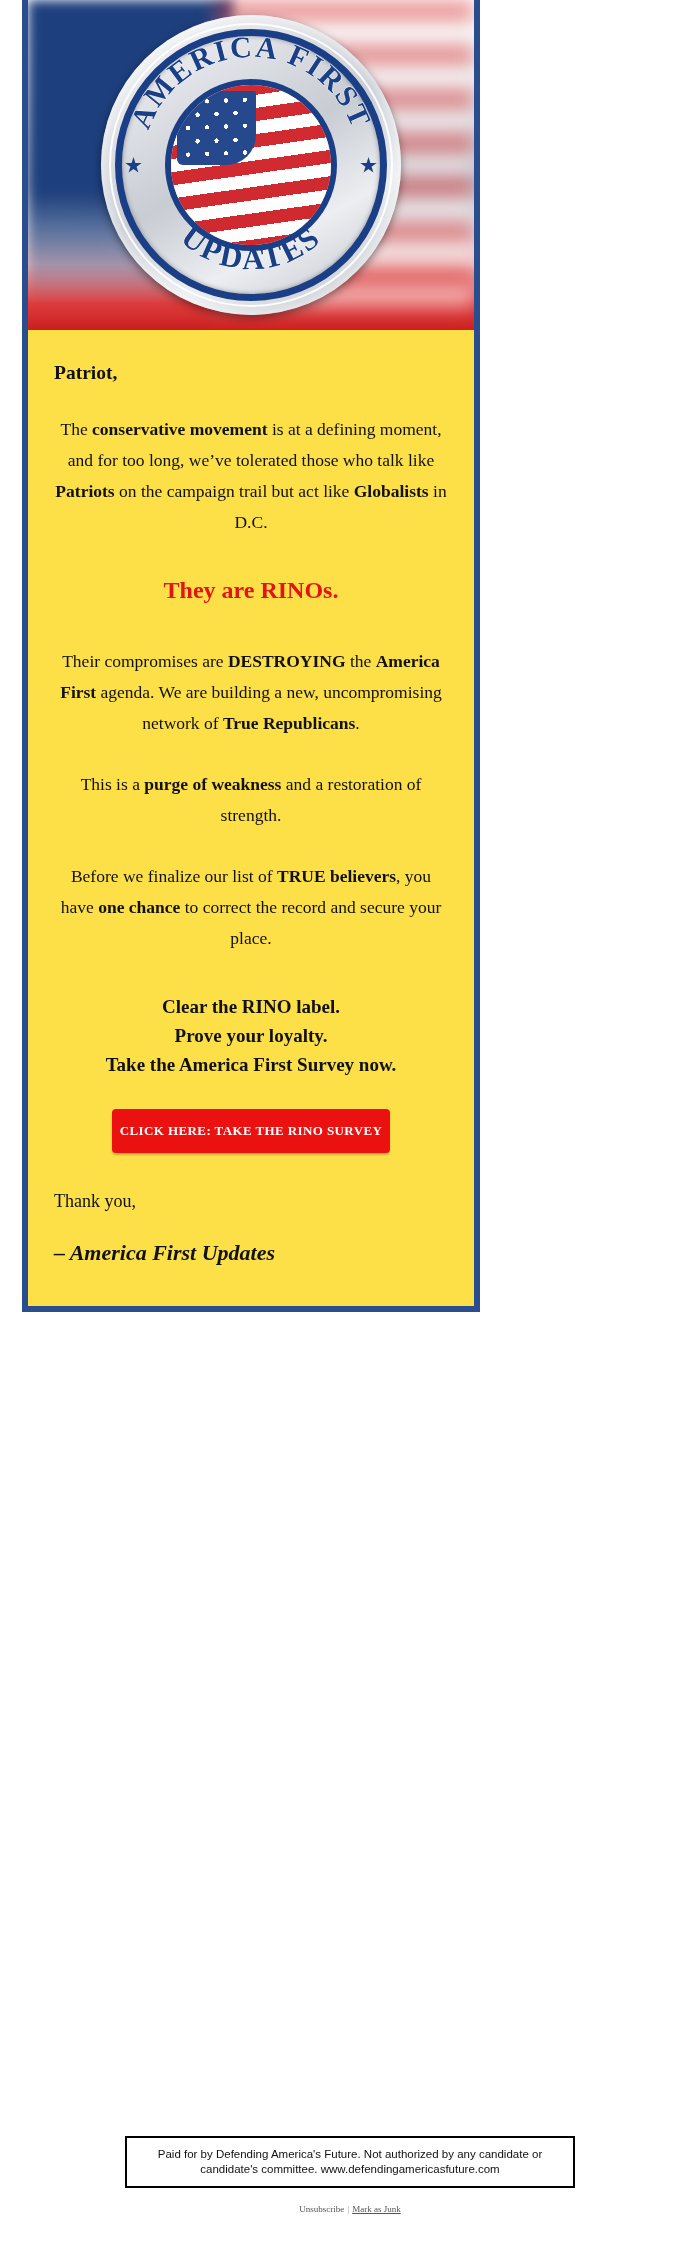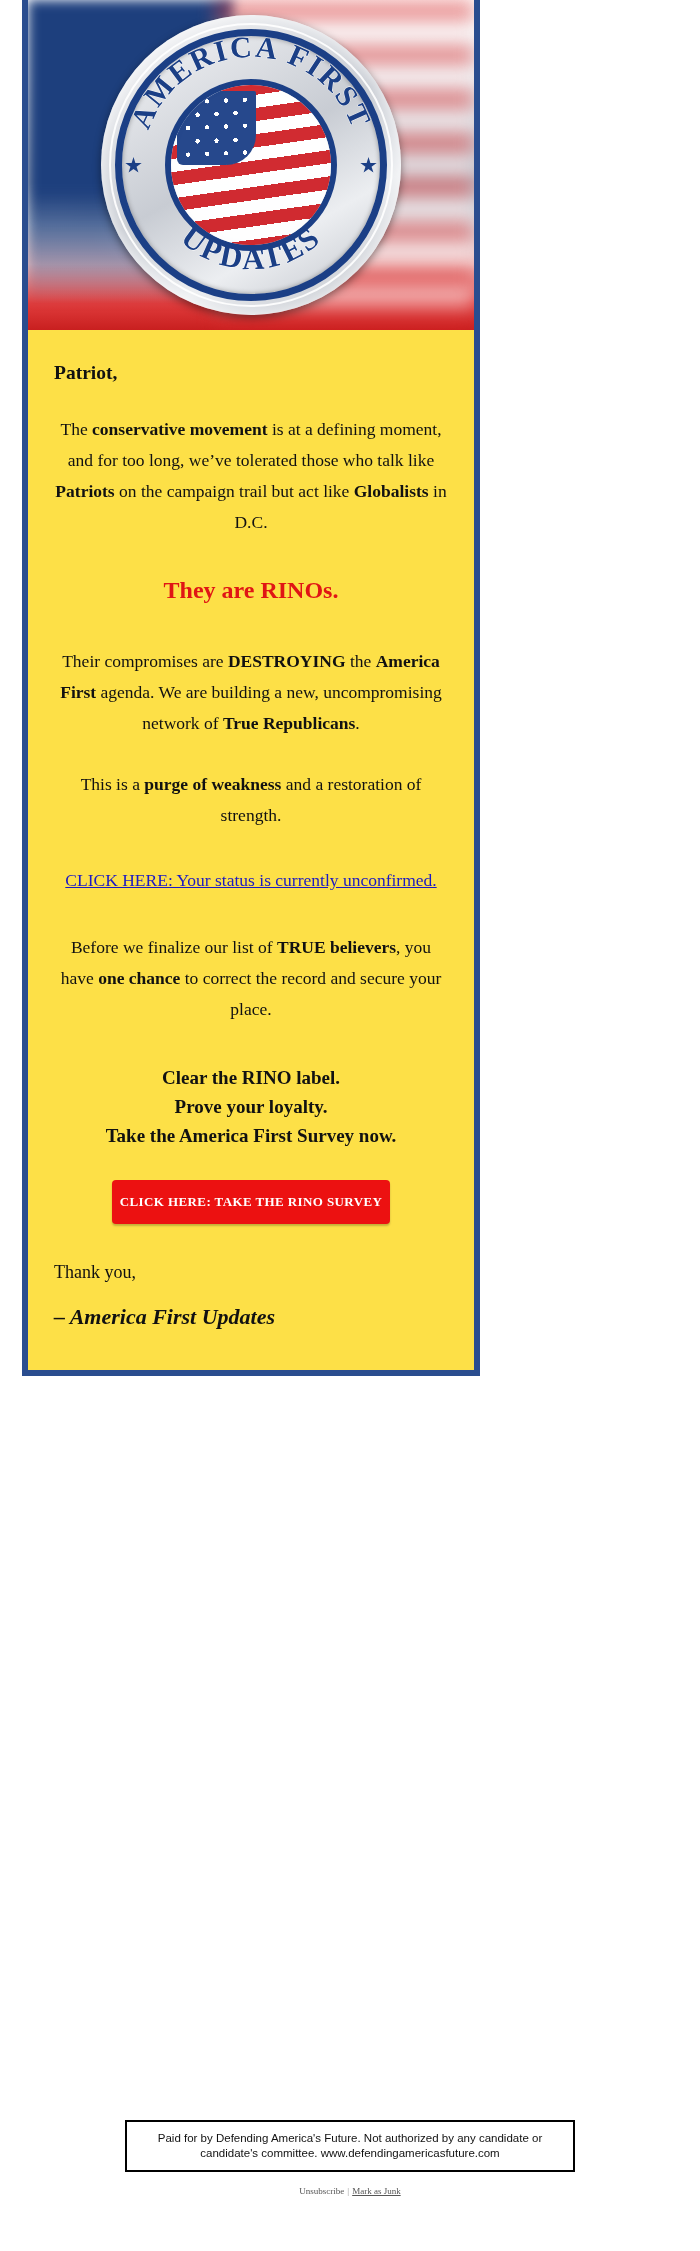--- a/index.html
+++ b/index.html
@@ -250,21 +250,21 @@
     border-radius: 4px;
     text-decoration: none;
     box-shadow: 0 2px 2px rgba(0,0,0,.22);
     cursor: pointer;
     font-family: "Liberation Serif", "DejaVu Serif", serif;
   }
 
   .signoff {
     font-size: 18px;
     color: #111111;
-    margin: 30px 0 21px 0;
+    margin: 30px 0 28px 0;
     text-align: left;
   }
   .signature {
     font-size: 22px;
     font-weight: 700;
     font-style: italic;
     color: #111111;
     text-align: left;
     margin: 0 0 6px 0;
   }
@@ -273,21 +273,21 @@
   .footer-zone {
     position: absolute;
     left: 0;
     top: 2120px;
     width: 700px;
     text-align: center;
   }
   .disclaimer-box {
     display: block;
     width: 450px;
-    margin: 0 auto;
+    margin: 16px auto;
     border: 2px solid #000000;
     background: #ffffff;
     padding: 9px 10px;
     box-sizing: border-box;
     font-family: "Liberation Sans", "DejaVu Sans", sans-serif;
     font-size: 11.5px;
     line-height: 15px;
     color: #111111;
   }
   .unsub-row {
@@ -348,23 +348,20 @@
     <div class="salutation">Patriot,</div>
 
     <p class="para"><span>The </span><b>conservative movement</b><span> is at a defining moment, and for too long, we’ve tolerated those who talk like </span><b>Patriots</b><span> on the campaign trail but act like </span><b>Globalists</b><span> in D.C.</span></p>
 
     <div class="rino-headline">They are RINOs.</div>
 
     <p class="para"><span>Their compromises are </span><b>DESTROYING</b><span> the </span><b>America First</b><span> agenda. We are building a new, uncompromising network of </span><b>True Republicans</b><span>.</span></p>
 
     <p class="para"><span>This is a </span><b>purge of weakness</b><span> and a restoration of strength.</span></p>
 
-    <div class="status-link-wrap">
-      <a href="#" class="status-link">CLICK HERE: Your status is currently unconfirmed.</a>
-    </div>
 
     <p class="para"><span>Before we finalize our list of </span><b>TRUE believers</b><span>, you have </span><b>one chance</b><span> to correct the record and secure your place.</span></p>
 
     <div class="loyalty-block">
       <div>Clear the RINO label.</div>
       <div>Prove your loyalty.</div>
       <div>Take the America First Survey now.</div>
     </div>
 
     <div class="cta-wrap">

